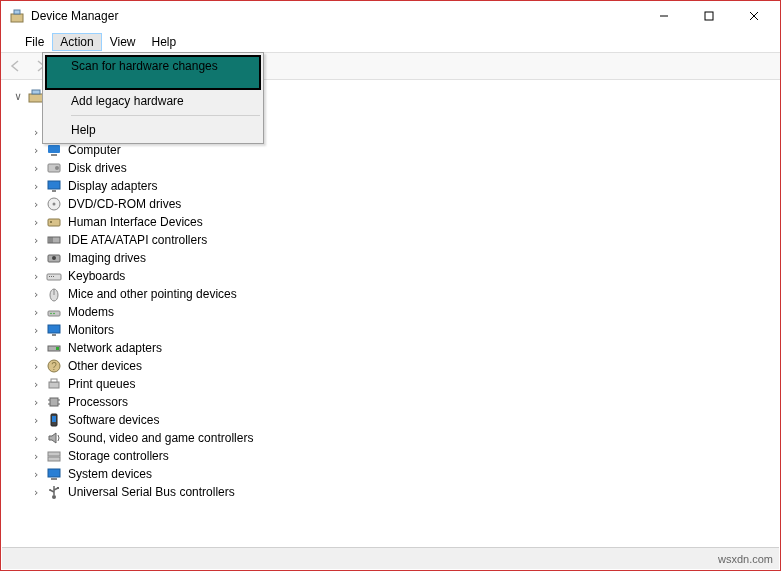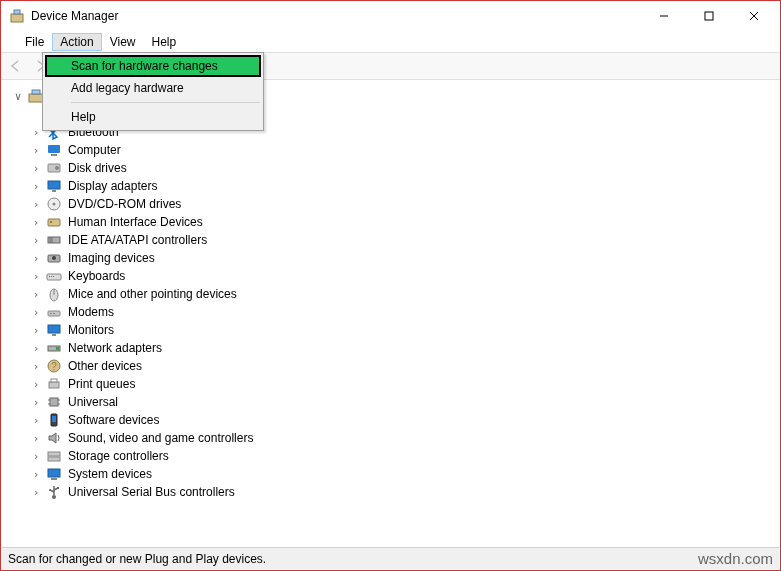--- a/index.html
+++ b/index.html
@@ -50,23 +50,23 @@
     box-shadow: 2px 2px 2px rgba(0,0,0,0.15);
     z-index: 10;
     padding: 2px;
   }
   .dd-item {
     padding: 4px 8px 4px 26px;
     font-size: 12px;
     position: relative;
   }
   .dd-item.highlight {
-    background: #22c55e;
+    background: #0f766e;
     border: 2px solid #000;
-    padding: 2px 6px 2px 24px;
+    padding: 2px 6px 15px 24px;
   }
   .dd-sep { height: 1px; background: #d0d0d0; margin: 3px 1px 3px 26px; }
   
   .toolbar {
     height: 28px;
     border-top: 1px solid #e0e0e0;
     border-bottom: 1px solid #e0e0e0;
     background: #f8f8f8;
     display: flex;
     align-items: center;
@@ -106,21 +106,21 @@
     position: absolute;
     left: 1px; right: 1px; bottom: 1px;
     height: 22px;
     background: #f0f0f0;
     border-top: 1px solid #d0d0d0;
     display: flex; align-items: center;
     font-size: 12px;
     padding: 0 6px;
   }
   .statusbar .spacer { flex: 1; }
-  .statusbar .credit { color: #666; font-size: 15px; }
+  .statusbar .credit { color: #666; font-size: 11px; }
   
   svg { display:block; }
 </style>
 </head>
 <body>
 
 <div class="titlebar">
   <span class="app-icon">
     <svg viewBox="0 0 16 16">
         <rect x="2" y="6" width="12" height="8" fill="#d8c28a" stroke="#8a7b4a"></rect>
@@ -264,21 +264,21 @@
           <span class="node-label">IDE ATA/ATAPI controllers</span>
         </div>
         <div class="node-row">
           <span class="expander">›</span>
           <span class="node-icon">
             <svg viewBox="0 0 16 16">
               <rect x="2" y="5" width="12" height="7" rx="1" fill="#b0b0b0" stroke="#666"></rect>
               <circle cx="8" cy="8" r="2" fill="#444"></circle>
             </svg>
           </span>
-          <span class="node-label">Imaging devices</span>
+          <span class="node-label">Imaging drives</span>
         </div>
         <div class="node-row">
           <span class="expander">›</span>
           <span class="node-icon">
             <svg viewBox="0 0 16 16">
               <rect x="1" y="6" width="14" height="6" rx="1" fill="#ddd" stroke="#888"></rect>
               <rect x="3" y="8" width="1" height="1" fill="#666"></rect>
               <rect x="5" y="8" width="1" height="1" fill="#666"></rect>
               <rect x="7" y="8" width="1" height="1" fill="#666"></rect>
             </svg>
@@ -350,21 +350,21 @@
           <span class="expander">›</span>
           <span class="node-icon">
             <svg viewBox="0 0 16 16">
               <rect x="4" y="4" width="8" height="8" fill="#b0b0b0" stroke="#666"></rect>
               <line x1="2" y1="6" x2="4" y2="6" stroke="#666"></line>
               <line x1="2" y1="10" x2="4" y2="10" stroke="#666"></line>
               <line x1="12" y1="6" x2="14" y2="6" stroke="#666"></line>
               <line x1="12" y1="10" x2="14" y2="10" stroke="#666"></line>
             </svg>
           </span>
-          <span class="node-label">Universal</span>
+          <span class="node-label">Processors</span>
         </div>
         <div class="node-row">
           <span class="expander">›</span>
           <span class="node-icon">
             <svg viewBox="0 0 16 16">
               <rect x="5" y="2" width="6" height="12" rx="1" fill="#444" stroke="#222"></rect>
               <rect x="6" y="4" width="4" height="6" fill="#2a7fd4"></rect>
             </svg>
           </span>
           <span class="node-label">Software devices</span>
@@ -410,16 +410,15 @@
               <rect x="11" y="3" width="2" height="2" fill="#666"></rect>
             </svg>
           </span>
           <span class="node-label">Universal Serial Bus controllers</span>
         </div>
       </div>
   </div>
 </div>
 
 <div class="statusbar">
-  <span>Scan for changed or new Plug and Play devices.</span>
   <span class="spacer"></span>
   <span class="credit">wsxdn.com</span>
 </div>
 
 </body></html>

